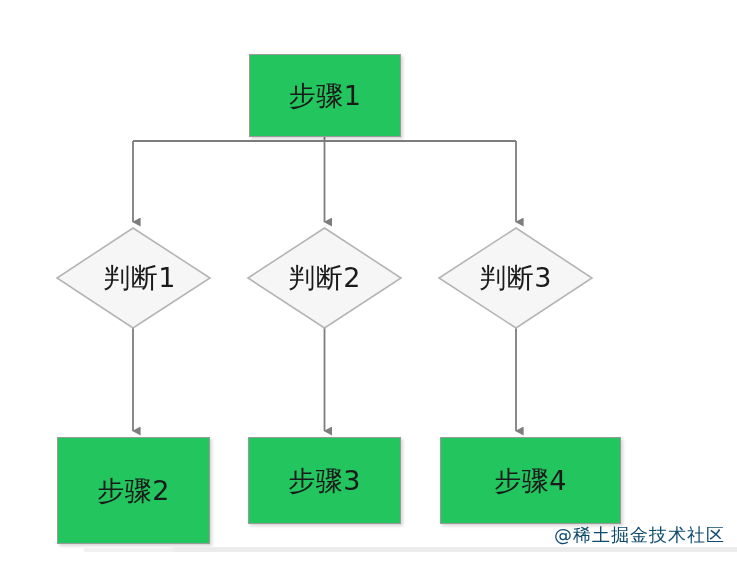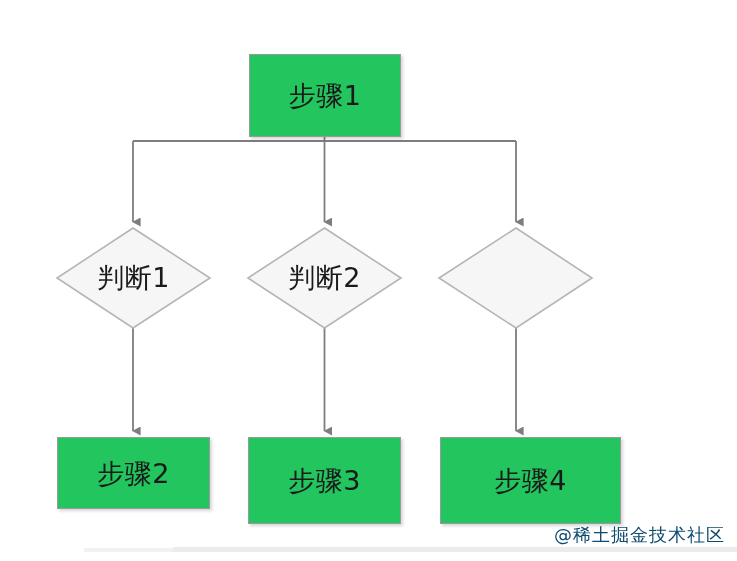--- a/index.html
+++ b/index.html
@@ -119,39 +119,42 @@
 
     <polygon points="133,228 210,278 133,328 57,278" fill="#f6f6f6" stroke="#b5b5b5" stroke-width="1.6"></polygon>
     <polygon points="324.5,228 401,278 324.5,328 248,278" fill="#f6f6f6" stroke="#b5b5b5" stroke-width="1.6"></polygon>
     <polygon points="516,228 592,278 516,328 439,278" fill="#f6f6f6" stroke="#b5b5b5" stroke-width="1.6"></polygon>
   </svg>
 
   <div class="node box" style="left:249px; top:54px; width:152px; height:83px;">
     <span class="box-label">步骤1</span>
   </div>
 
-  <div class="node box" style="left:57px; top:437px; width:153px; height:72px;">
+  <div class="node box" style="left:57px; top:437px; width:153px; height:107px;">
     <span class="box-label">步骤2</span>
   </div>
 
   <div class="node box" style="left:248px; top:437px; width:153px; height:87px;">
     <span class="box-label">步骤3</span>
   </div>
 
   <div class="node box" style="left:440px; top:437px; width:181px; height:87px;">
     <span class="box-label">步骤4</span>
   </div>
 
-  <div class="diamond-wrap" style="left:57px; top:228px; width:153px; height:100px;">
+  <div class="diamond-wrap" style="left:63px; top:228px; width:153px; height:100px;">
     <span class="diamond-label">判断1</span>
   </div>
 
   <div class="diamond-wrap" style="left:248px; top:228px; width:153px; height:100px;">
     <span class="diamond-label">判断2</span>
   </div>
 
+  <div class="diamond-wrap" style="left:439px; top:228px; width:153px; height:100px;">
+    <span class="diamond-label">判断3</span>
+  </div>
 
   <div class="footer-strip" style="left:84px; top:548px; width:90px; height:4px; background:#f1f1f1;"></div>
   <div class="footer-strip" style="left:173px; top:547px; width:564px; height:5px; background:#ececec;"></div>
 
   <div id="watermark">@稀土掘金技术社区</div>
 
 </div>
 
 </body></html>

